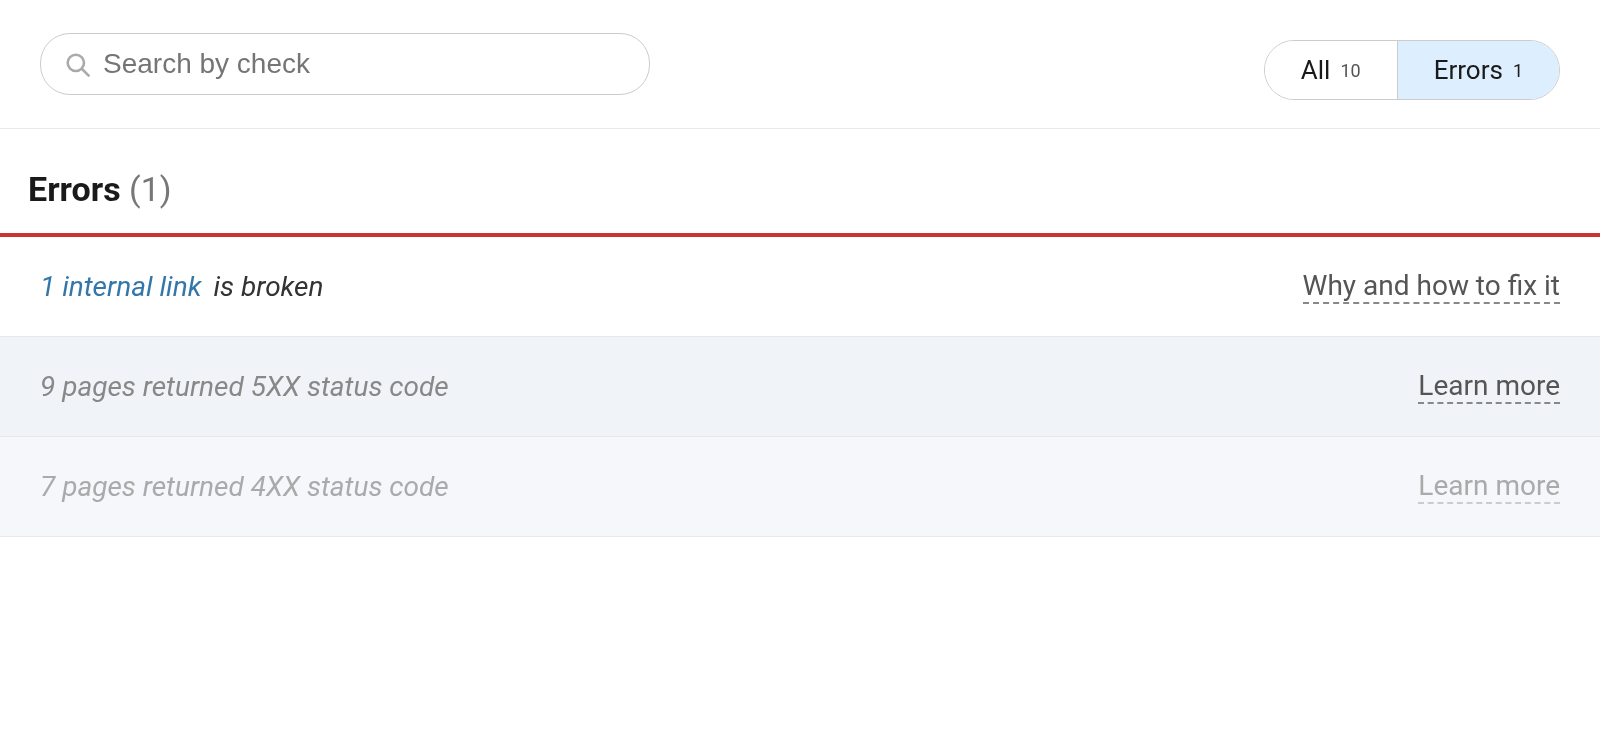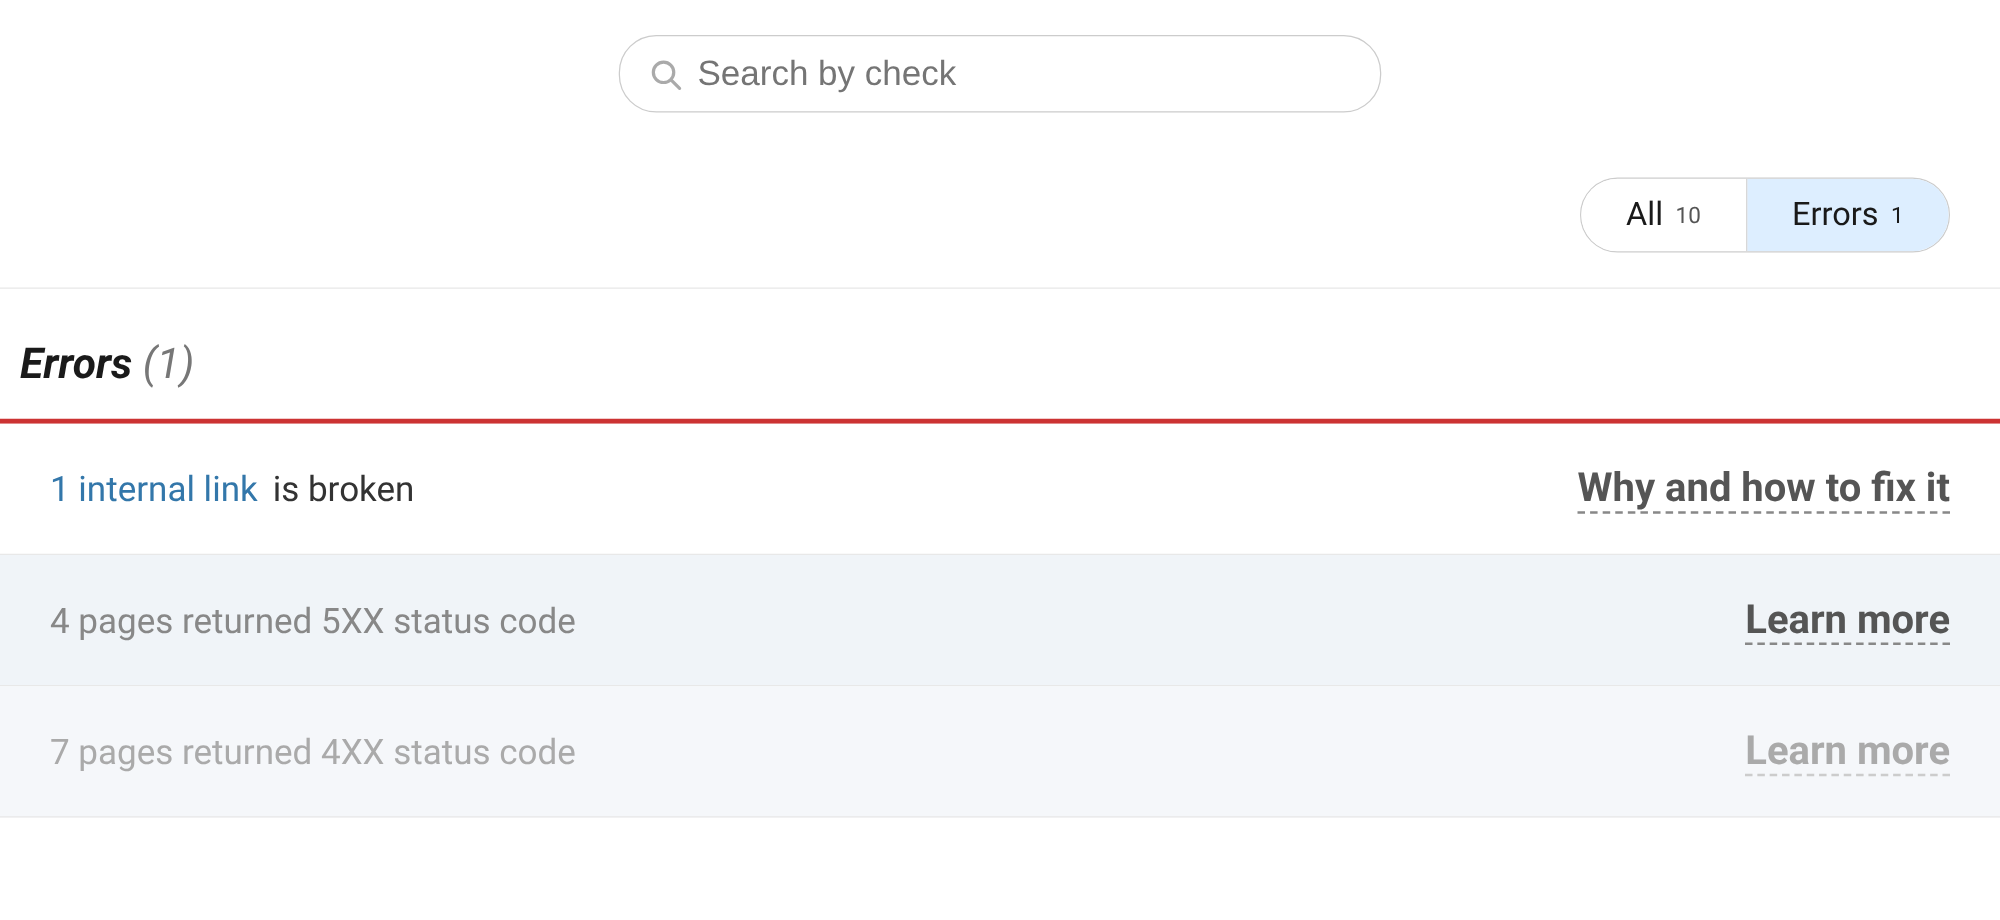--- a/index.html
+++ b/index.html
@@ -15,21 +15,20 @@
       width: 1600px;
       min-height: 736px;
     }
 
     .top-bar {
       display: flex;
       align-items: center;
       padding: 28px 40px;
       gap: 40px;
       border-bottom: 1px solid #e8e8e8;
-      flex-direction: column;
     }
 
     .search-wrapper {
       display: flex;
       align-items: center;
       border: 1.5px solid #cccccc;
       border-radius: 30px;
       padding: 14px 22px;
       width: 610px;
       gap: 12px;
@@ -88,22 +87,21 @@
     .filter-tab .tab-count {
       font-size: 18px;
       color: #555555;
     }
 
     .filter-tab.active .tab-count {
       color: #1a1a1a;
     }
 
     .main-content {
-      padding: 40px 40px 0 16px;
-      font-style: italic;
+      padding: 40px 40px 0 28px;
     }
 
     .section-heading {
       font-size: 34px;
       font-weight: 700;
       margin-bottom: 24px;
     }
 
     .section-heading .count {
       font-weight: 400;
@@ -131,43 +129,43 @@
 
     .check-row.lighter {
       background: #f5f7fa;
     }
 
     .check-text {
       font-size: 28px;
       display: flex;
       gap: 12px;
       flex: 1;
+      font-style: italic;
     }
 
     .check-text .link-part {
       color: #3377aa;
       cursor: pointer;
     }
 
     .check-text .muted {
       color: #888888;
     }
 
     .check-text .plain {
       color: #333333;
     }
 
     .check-learn-link {
-      font-size: 32px;
+      font-size: 28px;
       color: #555555;
       text-decoration: none;
       border-bottom: 2px dashed #888888;
       cursor: pointer;
       white-space: nowrap;
-      font-weight: bold;
     }
 
     .check-learn-link.muted-link {
       color: #aaaaaa;
       border-bottom: 2px dashed #cccccc;
     }
   </style>
 </head>
 <body>
 
@@ -206,21 +204,21 @@
   <div class="check-row">
     <div class="check-text">
       <span class="link-part">1 internal link</span>
       <span class="plain"> is broken</span>
     </div>
     <a class="check-learn-link">Why and how to fix it</a>
   </div>
 
   <div class="check-row shaded">
     <div class="check-text">
-      <span class="muted">4 pages returned 5XX status code</span>
+      <span class="muted">9 pages returned 5XX status code</span>
     </div>
     <a class="check-learn-link">Learn more</a>
   </div>
 
   <div class="check-row lighter">
     <div class="check-text">
       <span class="muted" style="color:#aaaaaa;">7 pages returned 4XX status code</span>
     </div>
     <a class="check-learn-link muted-link">Learn more</a>
   </div>

